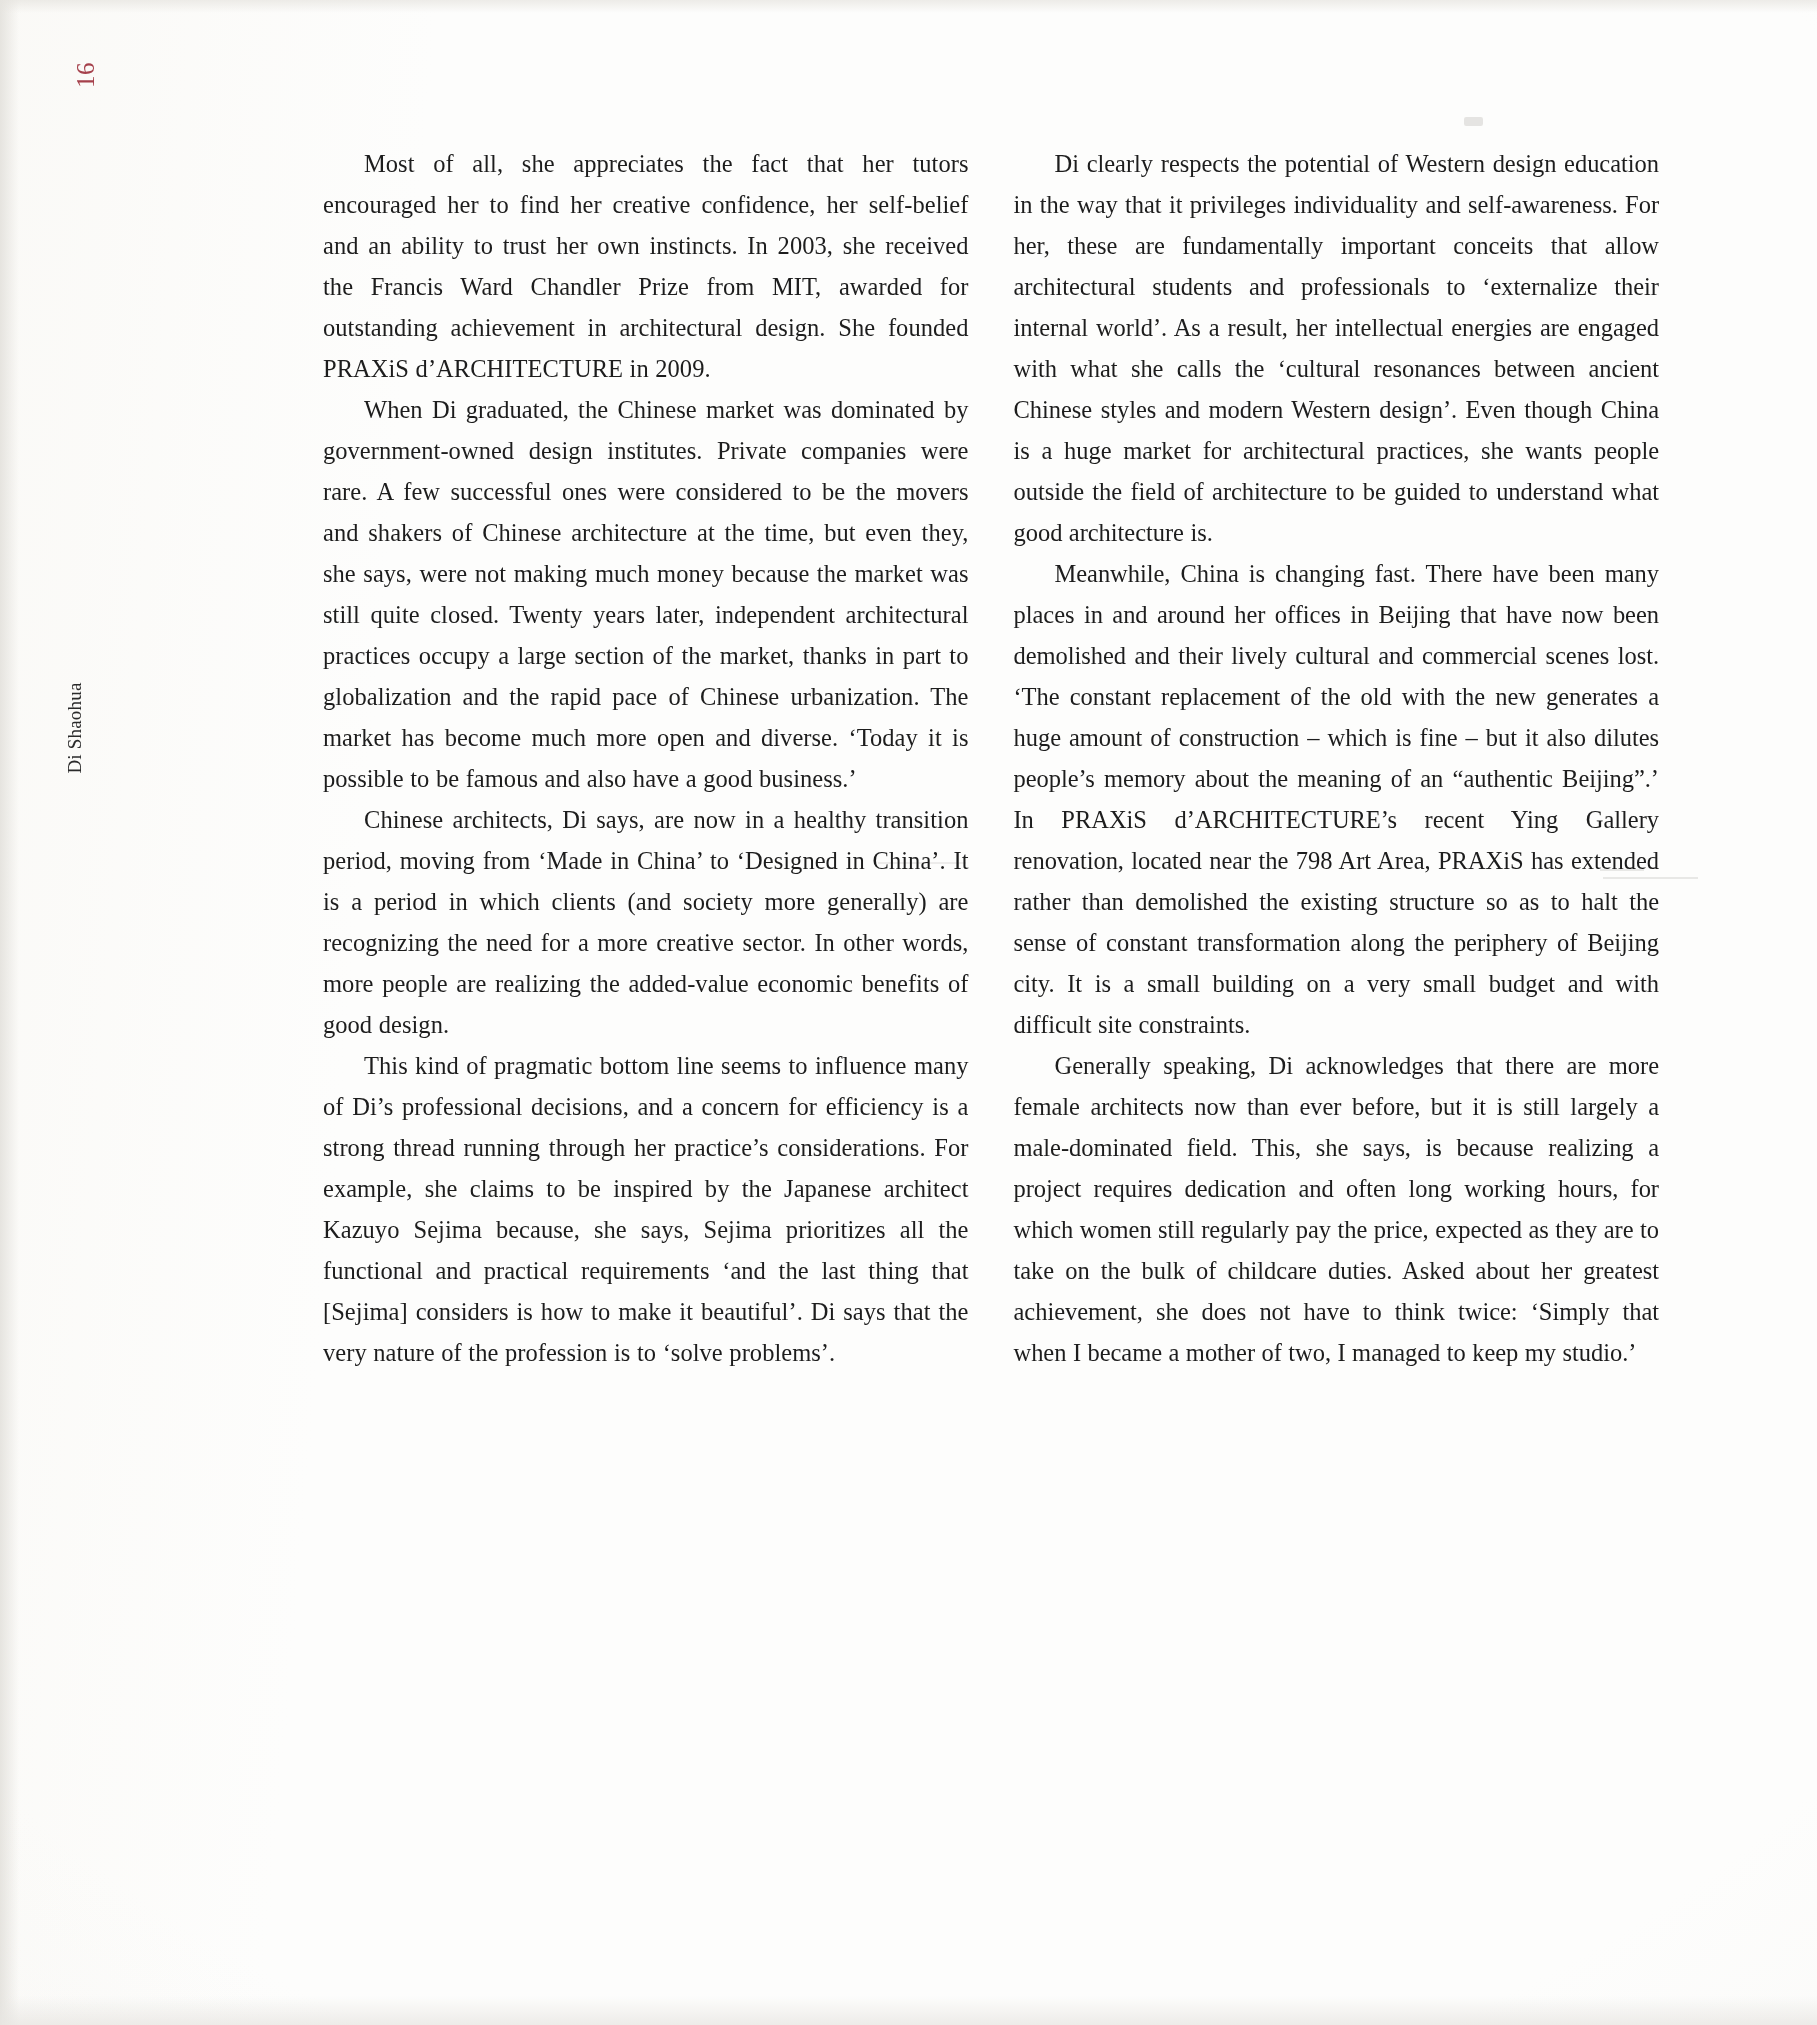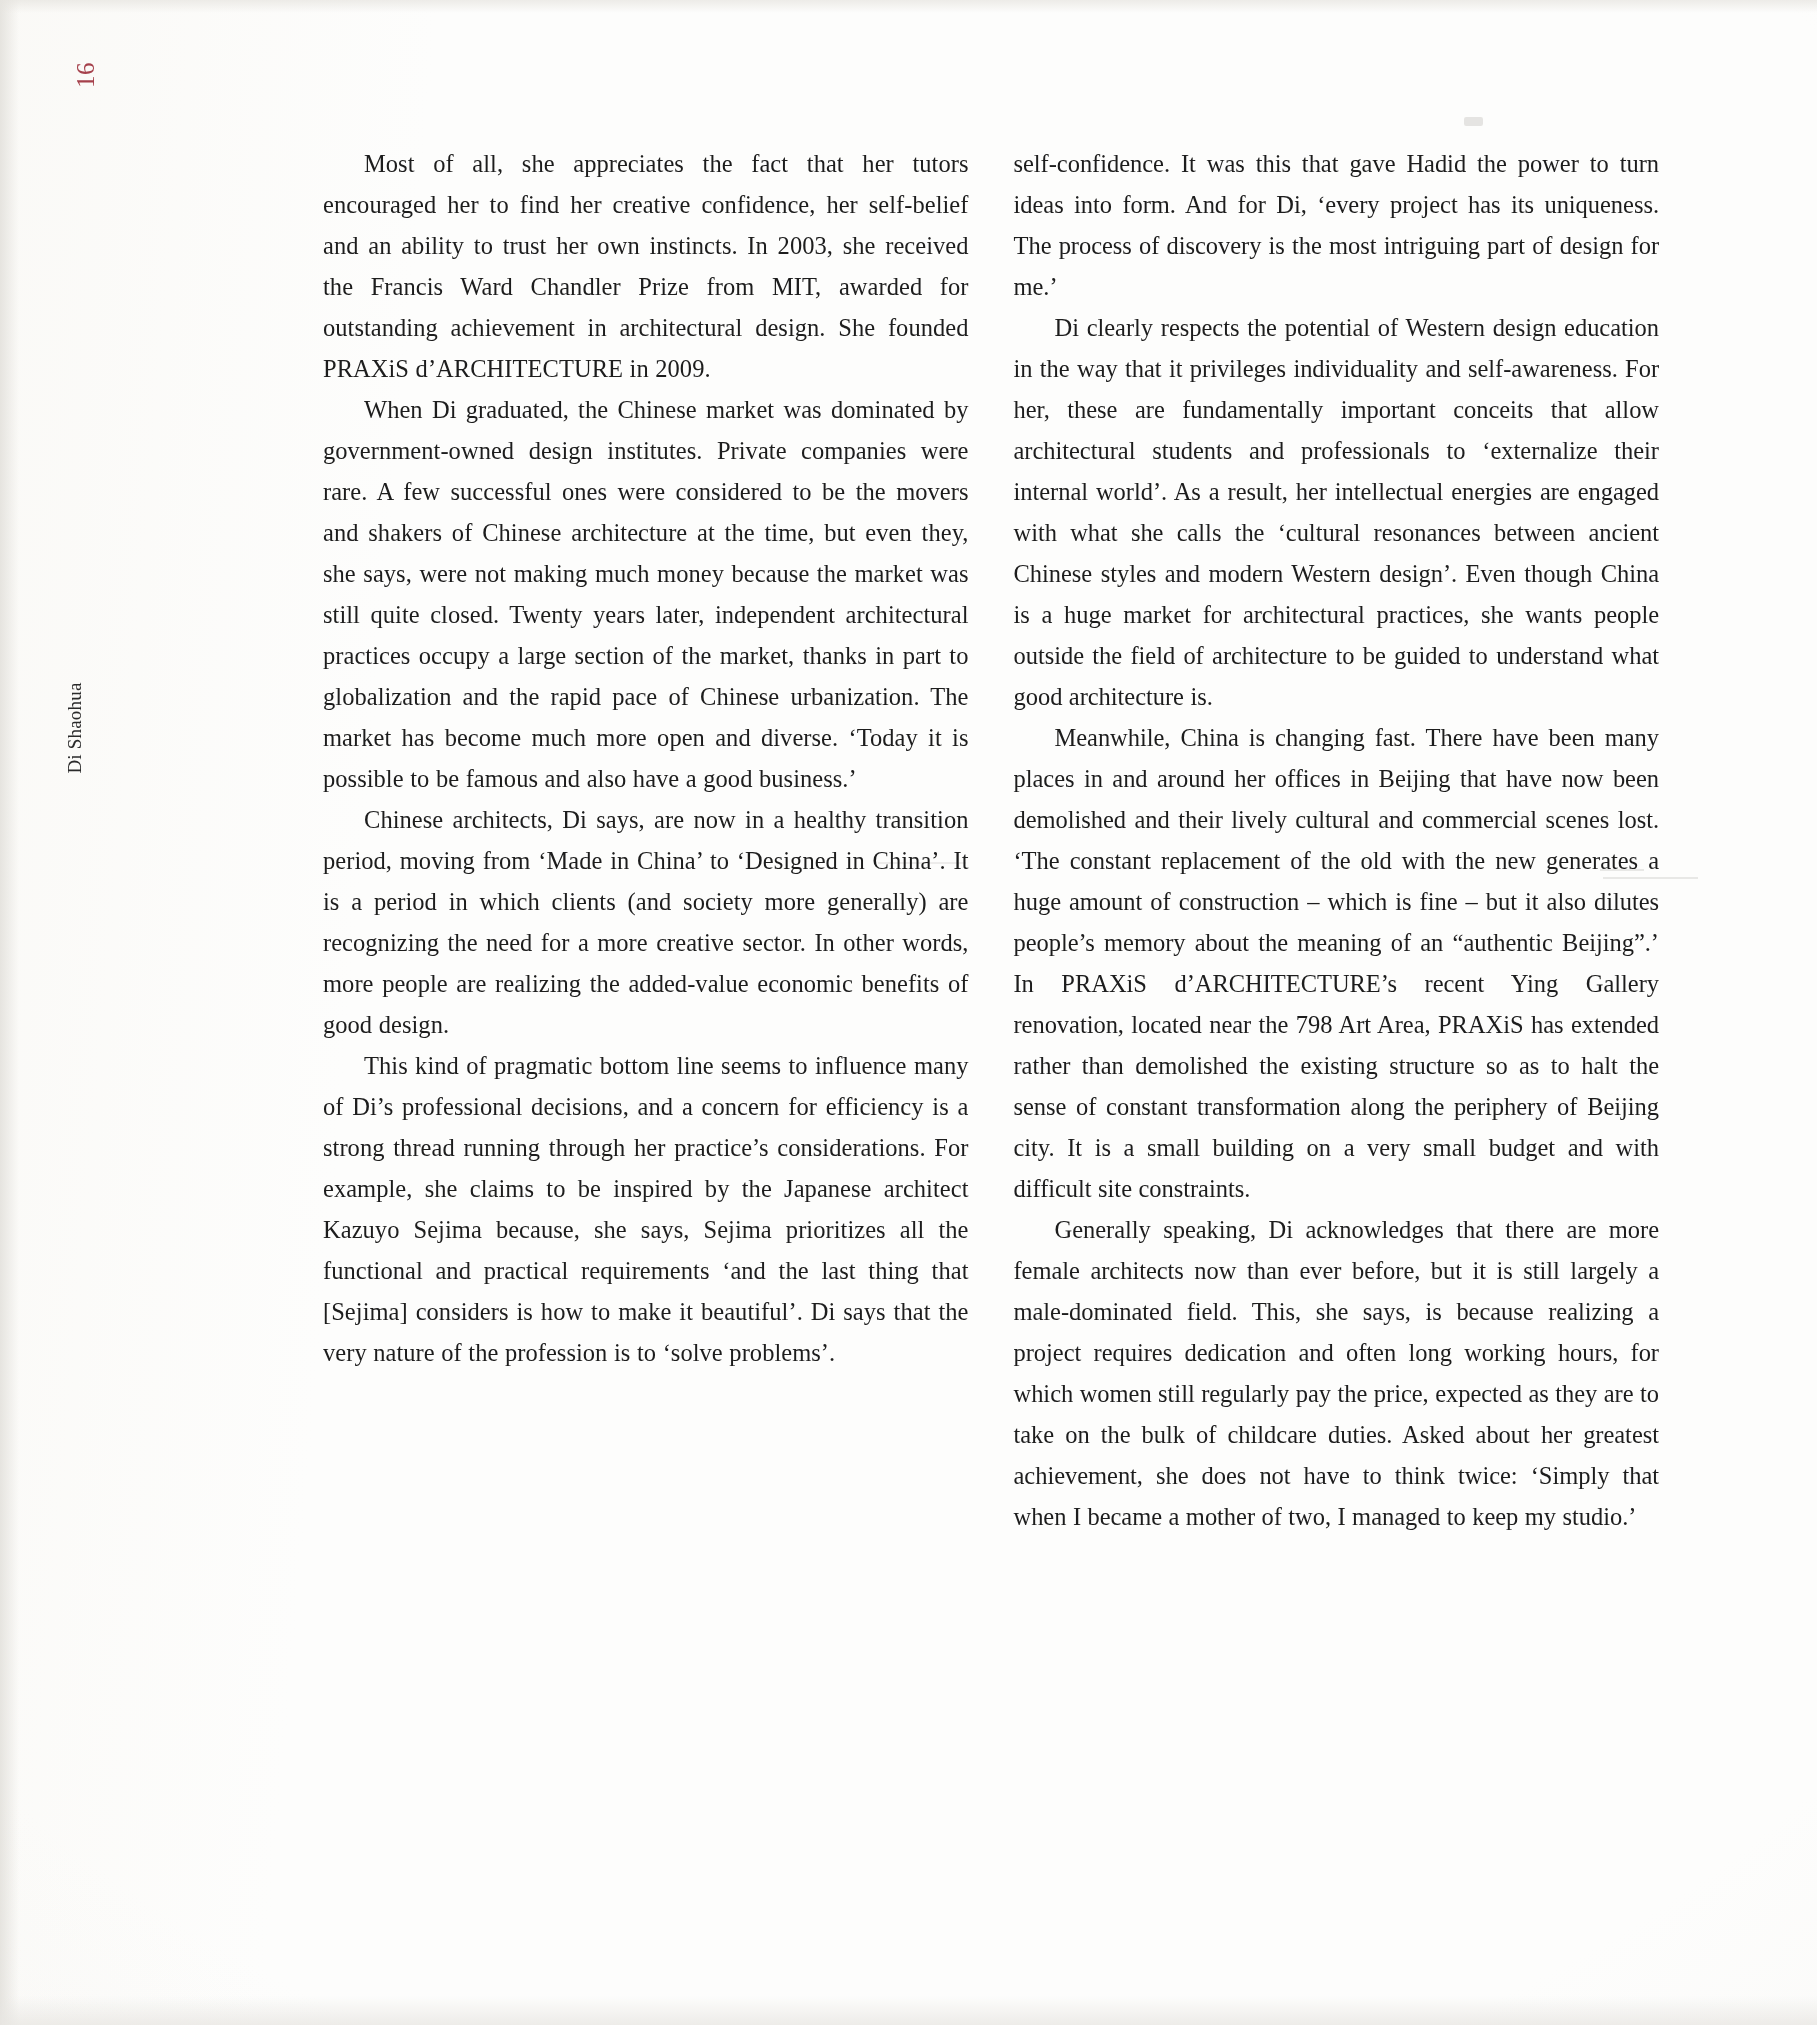--- a/index.html
+++ b/index.html
@@ -154,21 +154,20 @@
   <div class="columns">
 
     <div class="column col-left">
       <p>Most of all, she appreciates the fact that her tutors encouraged her to find her creative confidence, her self-belief and an ability to trust her own instincts. In 2003, she received the Francis Ward Chandler Prize from MIT, awarded for outstanding achievement in architectural design. She founded PRAXiS d’ARCHITECTURE in 2009.</p>
       <p>When Di graduated, the Chinese market was dominated by government-owned design institutes. Private companies were rare. A few successful ones were considered to be the movers and shakers of Chinese architecture at the time, but even they, she says, were not making much money because the market was still quite closed. Twenty years later, independent architectural practices occupy a large section of the market, thanks in part to globalization and the rapid pace of Chinese urbanization. The market has become much more open and diverse. ‘Today it is possible to be famous and also have a good business.’</p>
       <p>Chinese architects, Di says, are now in a healthy transition period, moving from ‘Made in China’ to ‘Designed in China’. It is a period in which clients (and society more generally) are recognizing the need for a more creative sector. In other words, more people are realizing the added-value economic benefits of good design.</p>
       <p>This kind of pragmatic bottom line seems to influence many of Di’s professional decisions, and a concern for efficiency is a strong thread running through her practice’s considerations. For example, she claims to be inspired by the Japanese architect Kazuyo Sejima because, she says, Sejima prioritizes all the functional and practical requirements ‘and the last thing that [Sejima] considers is how to make it beautiful’. Di says that the very nature of the profession is to ‘solve problems’.</p>
     </div>
 
     <div class="column col-right">
-      <p class="noindent">self-confidence. It was this that gave Hadid the power to turn ideas into form. And for Di, ‘every project has its uniqueness. The process of discovery is the most intriguing part of design for me.’</p>
       <p>Di clearly respects the potential of Western design education in the way that it privileges individuality and self-awareness. For her, these are fundamentally important conceits that allow architectural students and professionals to ‘externalize their internal world’. As a result, her intellectual energies are engaged with what she calls the ‘cultural resonances between ancient Chinese styles and modern Western design’. Even though China is a huge market for architectural practices, she wants people outside the field of architecture to be guided to understand what good architecture is.</p>
       <p>Meanwhile, China is changing fast. There have been many places in and around her offices in Beijing that have now been demolished and their lively cultural and commercial scenes lost. ‘The constant replacement of the old with the new generates a huge amount of construction – which is fine – but it also dilutes people’s memory about the meaning of an “authentic Beijing”.’ In PRAXiS d’ARCHITECTURE’s recent Ying Gallery renovation, located near the 798 Art Area, PRAXiS has extended rather than demolished the existing structure so as to halt the sense of constant transformation along the periphery of Beijing city. It is a small building on a very small budget and with difficult site constraints.</p>
       <p>Generally speaking, Di acknowledges that there are more female architects now than ever before, but it is still largely a male-dominated field. This, she says, is because realizing a project requires dedication and often long working hours, for which women still regularly pay the price, expected as they are to take on the bulk of childcare duties. Asked about her greatest achievement, she does not have to think twice: ‘Simply that when I became a mother of two, I managed to keep my studio.’</p>
     </div>
 
   </div>
 </div>
 
 
 </body></html>

